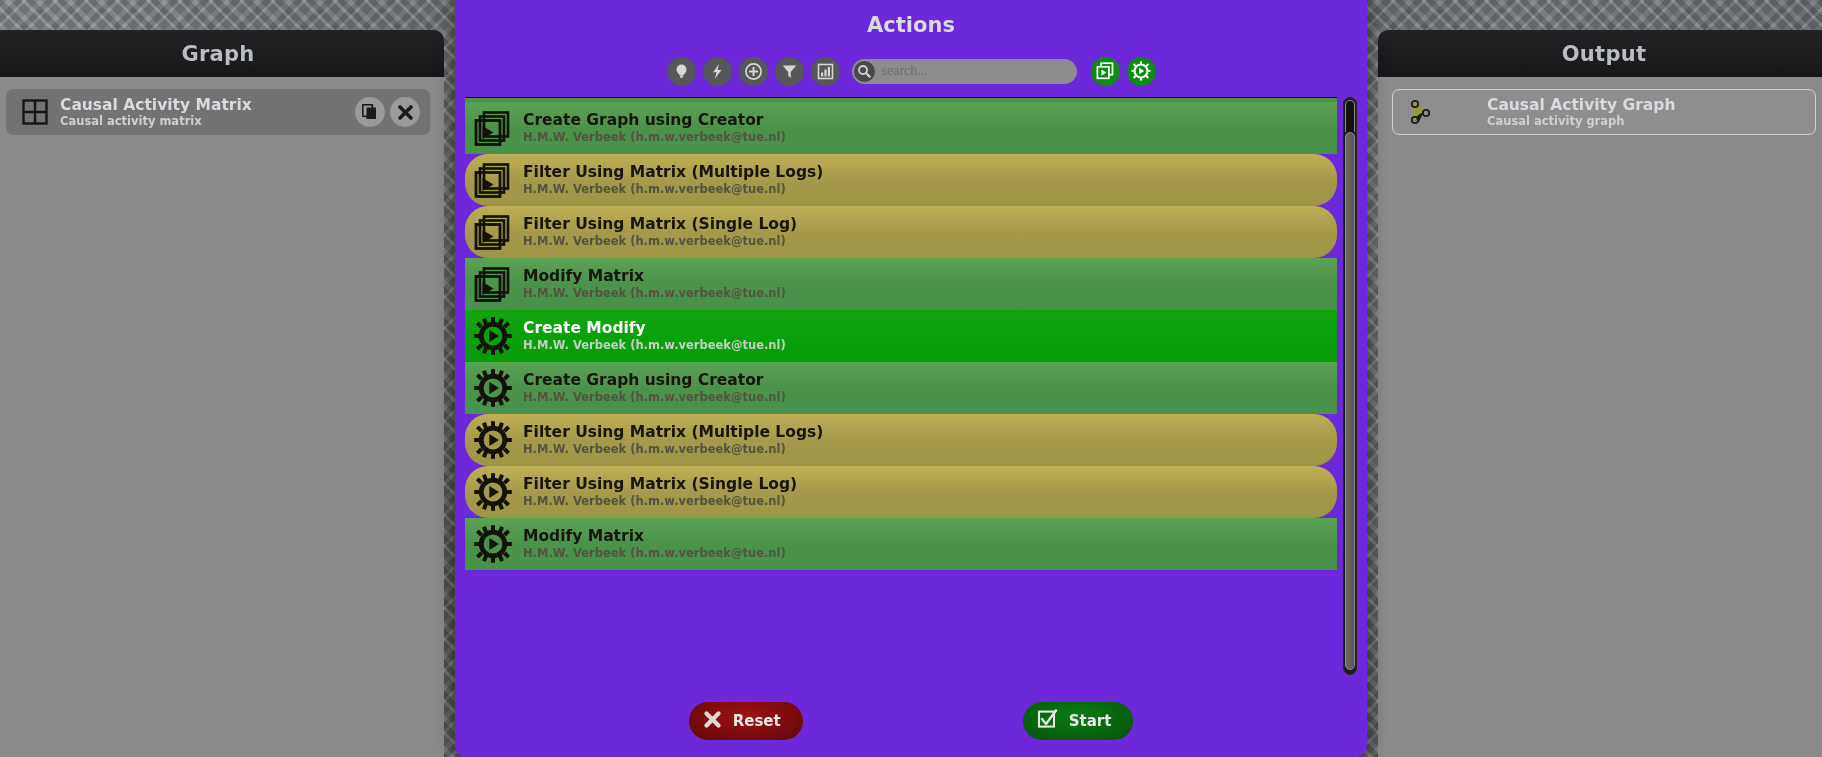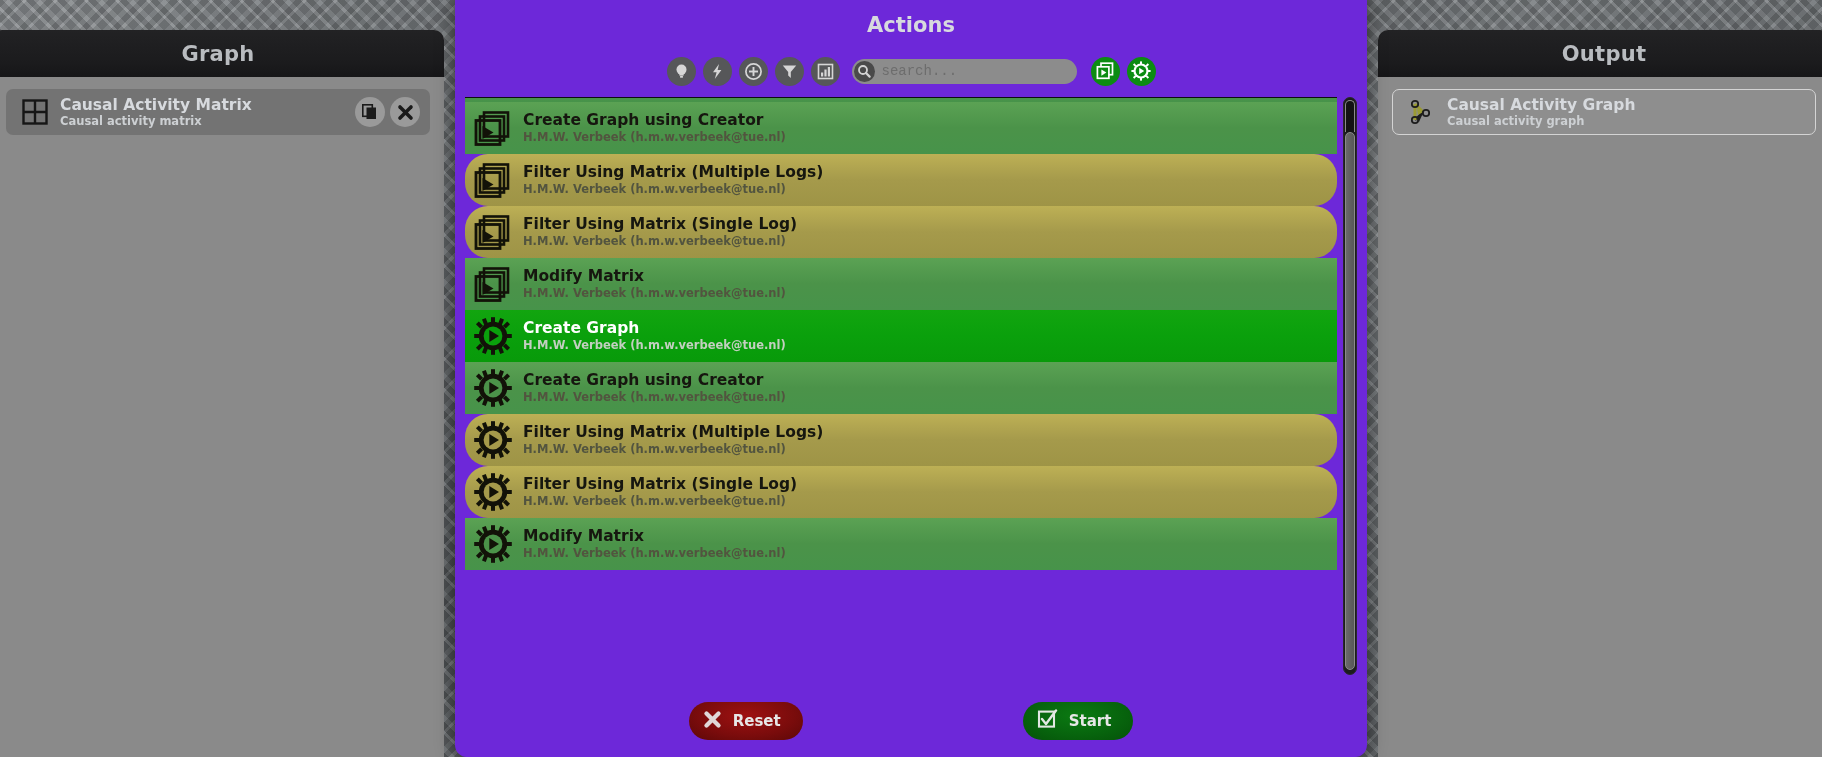--- a/index.html
+++ b/index.html
@@ -48,21 +48,21 @@
 
   .item-card {
     position: relative;
     height: 46px;
     border-radius: 7px;
     display: flex;
     align-items: center;
     padding: 0 10px;
   }
   .item-card.filled  { background: #737373; }
-  .item-card.outline { background: rgba(255,255,255,0.04); border: 1px solid #d4d4d4; }
+  .item-card.outline { background: rgba(255,255,255,0.04); border: 1px solid #d4d4d4; gap: 40px; }
 
   .item-icon { width: 38px; height: 34px; flex: 0 0 38px; display:flex; align-items:center; justify-content:center; }
   .item-texts { margin-left: 6px; flex: 1 1 auto; min-width: 0; }
   .item-title { font-size: 15.5px; font-weight: bold; color: #d7dade; line-height: 1.15; white-space: nowrap; }
   .item-sub   { font-size: 11.5px; font-weight: bold; color: #cdd0d3; line-height: 1.3; white-space: nowrap; }
 
   .card-btn {
     width: 30px; height: 30px; border-radius: 50%;
     background: #9a9a9a;
     display: flex; align-items: center; justify-content: center;
@@ -117,21 +117,21 @@
   #search-mag {
     width: 21px; height: 21px; border-radius: 50%;
     background: #4a4a4a; margin-left: 2px;
     display:flex; align-items:center; justify-content:center;
     flex: 0 0 21px;
   }
   #search-input {
     flex: 1 1 auto;
     background: transparent;
     border: 0; outline: 0;
-    font-family: Liberation Mono, monospace;
+    font-family: Liberation Serif, serif;
     font-size: 14px;
     color: #2b2b2b;
     padding-left: 7px;
   }
   #search-input::placeholder { color: #6d6d6d; }
 
   
   #list-outer {
     margin: 3px 10px 0 10px;
     flex: 1 1 auto;
@@ -439,21 +439,21 @@
         <rect x="10" y="2.6" width="4" height="6" transform="rotate(-22 12 5.6)"></rect>
         <rect x="26" y="31.4" width="4" height="6" transform="rotate(-22 28 34.4)"></rect>
         <rect x="26" y="2.6" width="4" height="6" transform="rotate(22 28 5.6)"></rect>
         <rect x="10" y="31.4" width="4" height="6" transform="rotate(22 12 34.4)"></rect>
       </g>
       <circle cx="20" cy="20" r="9.6" fill="none"></circle>
       <circle cx="20" cy="20" r="9.4" fill="var(--rowbg,#4b9349)"></circle>
       <polygon points="16.3,14 16.3,26 26,20" fill="#121208"></polygon>
     </svg>
             </span>
-            <span class="row-texts"><span class="row-title">Create Graph</span><span class="row-sub" style="display:block">H.M.W. Verbeek (h.m.w.verbeek@tue.nl)</span></span>
+            <span class="row-texts"><span class="row-title">Create Modify</span><span class="row-sub" style="display:block">H.M.W. Verbeek (h.m.w.verbeek@tue.nl)</span></span>
           </div>
           <div class="action-row bg-green" style="--rowbg: #4b9349;">
             <span class="row-icon">
     <svg width="40" height="40" viewBox="0 0 40 40">
       <g fill="#121208">
         <circle cx="20" cy="20" r="14.2"></circle>
         <rect x="18" y="1.2" width="4" height="6"></rect>
                   <rect x="18" y="32.8" width="4" height="6"></rect>
         <rect x="1.2" y="18" width="6" height="4"></rect>
                   <rect x="32.8" y="18" width="6" height="4"></rect>

